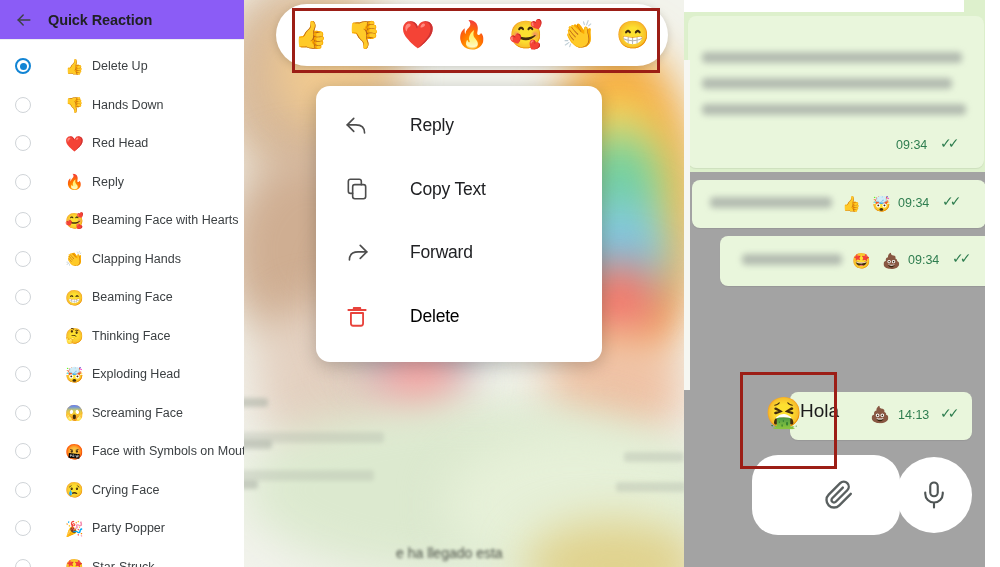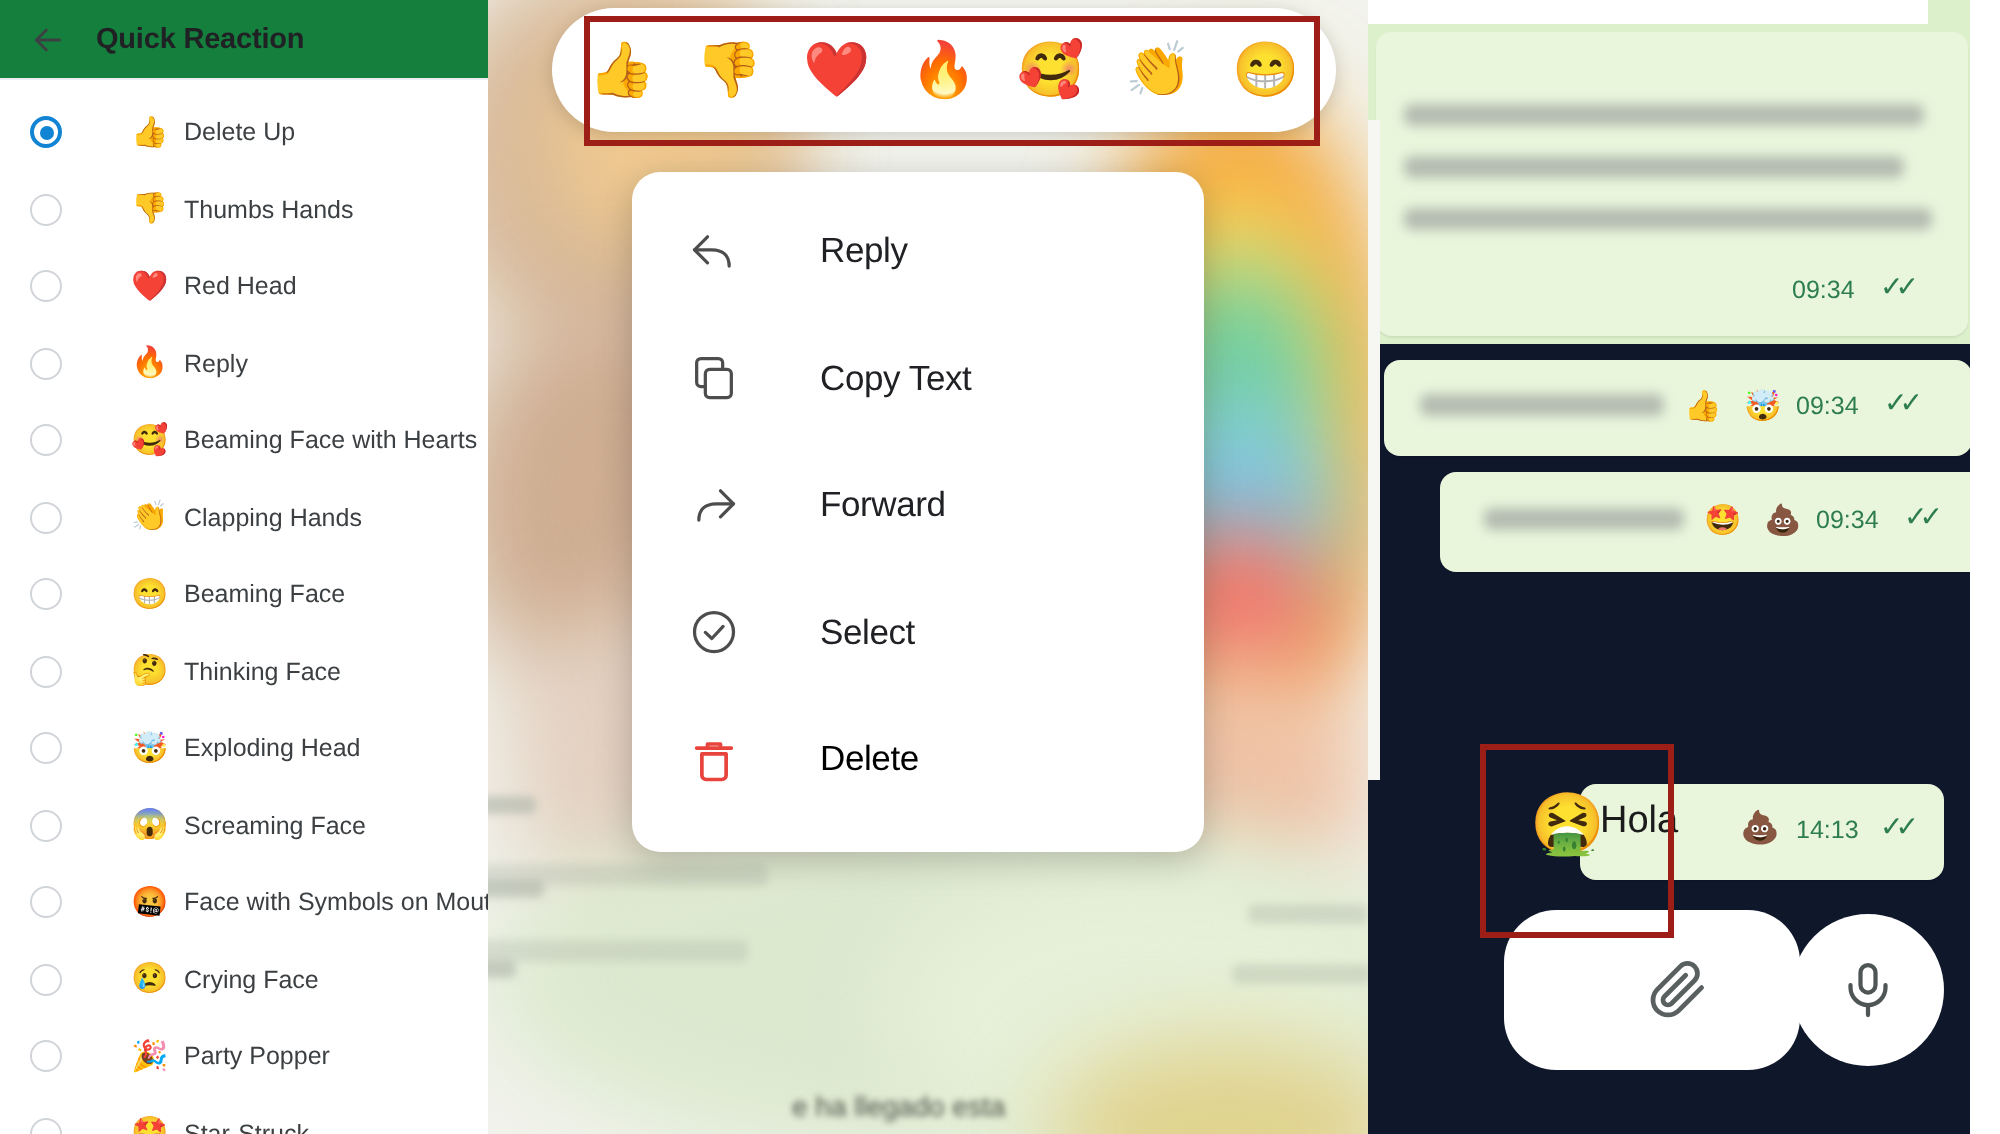--- a/index.html
+++ b/index.html
@@ -23,21 +23,21 @@
     background: #ffffff;
     z-index: 50;
     overflow: hidden;
   }
   #sidebar-header {
     height: 40px;
     display: flex;
     align-items: center;
     gap: 14px;
     padding-left: 14px;
-    background: #15803d;
+    background: #8b5cf6;
     border-bottom: 1px solid #eceff1;
   }
   .back-arrow {
     width: 20px; height: 20px;
     display: flex; align-items: center; justify-content: center;
     color: #3c4043;
     cursor: pointer;
     flex: none;
   }
   #sidebar-title {
@@ -185,21 +185,21 @@
     letter-spacing: -0.2px;
   }
   .menu-item.danger .menu-label { color: #000000; }
   .menu-item.danger .menu-icon { color: #e8433c; }
 
   
   #chat-panel {
     position: absolute;
     left: 684px; top: 0;
     width: 316px; height: 567px;
-    background: #0f172a;
+    background: #a3a3a3;
     z-index: 10;
     overflow: hidden;
   }
   #chat-top-green {
     position: absolute; left: 0; top: 0;
     width: 316px; height: 172px;
     background: #ddf0cc;
   }
   #chat-white-strip {
     position: absolute; left: 0; top: 0;
@@ -369,29 +369,20 @@
       </div>
       <div class="menu-item">
         <span class="menu-icon">
           <svg viewBox="0 0 24 24" width="26" height="26" fill="none" stroke="currentColor" stroke-width="1.5" stroke-linecap="round" stroke-linejoin="round">
             <polyline points="15 5 21 11 15 17"></polyline>
             <path d="M21 11h-8c-5 0-8 2.6-8 7.5"></path>
           </svg>
         </span>
         <span class="menu-label">Forward</span>
       </div>
-      <div class="menu-item">
-        <span class="menu-icon">
-          <svg viewBox="0 0 24 24" width="26" height="26" fill="none" stroke="currentColor" stroke-width="1.5" stroke-linecap="round" stroke-linejoin="round">
-            <circle cx="12" cy="12" r="9"></circle>
-            <polyline points="8 12.2 11 15 16.2 9.4"></polyline>
-          </svg>
-        </span>
-        <span class="menu-label">Select</span>
-      </div>
       <div class="menu-item danger">
         <span class="menu-icon">
           <svg viewBox="0 0 24 24" width="26" height="26" fill="none" stroke="currentColor" stroke-width="1.7" stroke-linecap="round" stroke-linejoin="round">
             <polyline points="4 6.5 20 6.5"></polyline>
             <path d="M9 6.5V4.6h6v1.9"></path>
             <path d="M6.4 9.2h11.2V19a2 2 0 0 1-2 2H8.4a2 2 0 0 1-2-2z"></path>
           </svg>
         </span>
         <span class="menu-label">Delete</span>
       </div>
@@ -463,21 +454,21 @@
     </div>
     <div id="reaction-list">
         <div class="reaction-row">
           <div class="radio checked"></div>
           <div class="row-emoji">👍</div>
           <div class="row-label">Delete Up</div>
         </div>
         <div class="reaction-row">
           <div class="radio"></div>
           <div class="row-emoji">👎</div>
-          <div class="row-label">Thumbs Hands</div>
+          <div class="row-label">Hands Down</div>
         </div>
         <div class="reaction-row">
           <div class="radio"></div>
           <div class="row-emoji">❤️</div>
           <div class="row-label">Red Head</div>
         </div>
         <div class="reaction-row">
           <div class="radio"></div>
           <div class="row-emoji">🔥</div>
           <div class="row-label">Reply</div>

